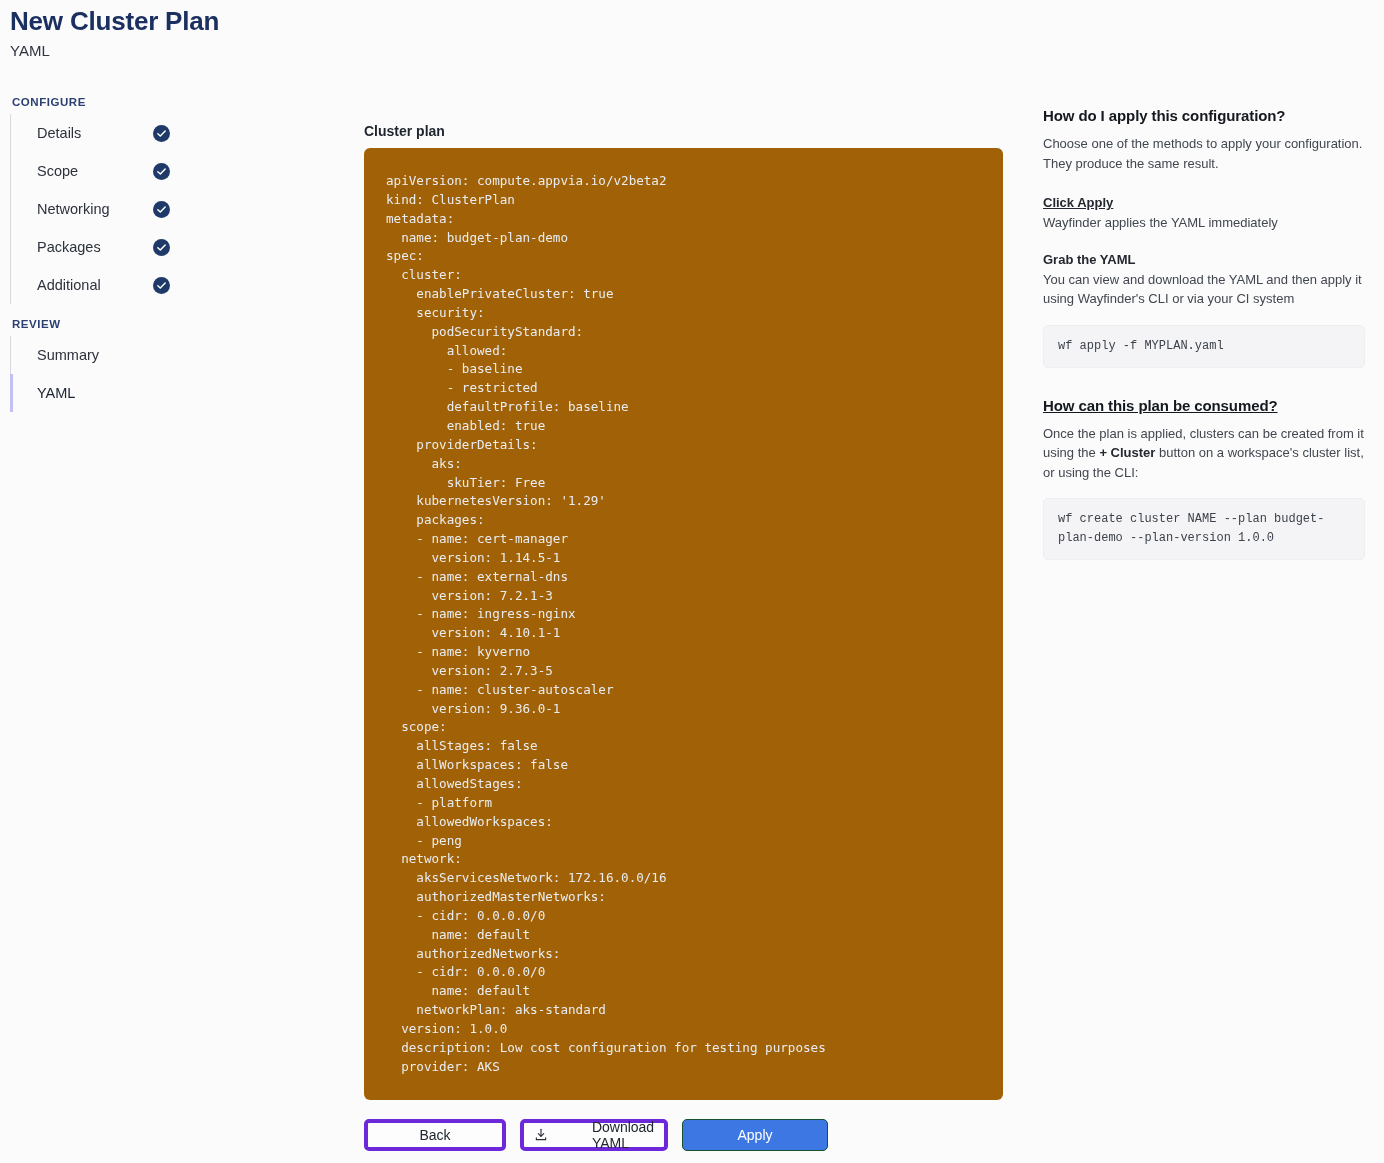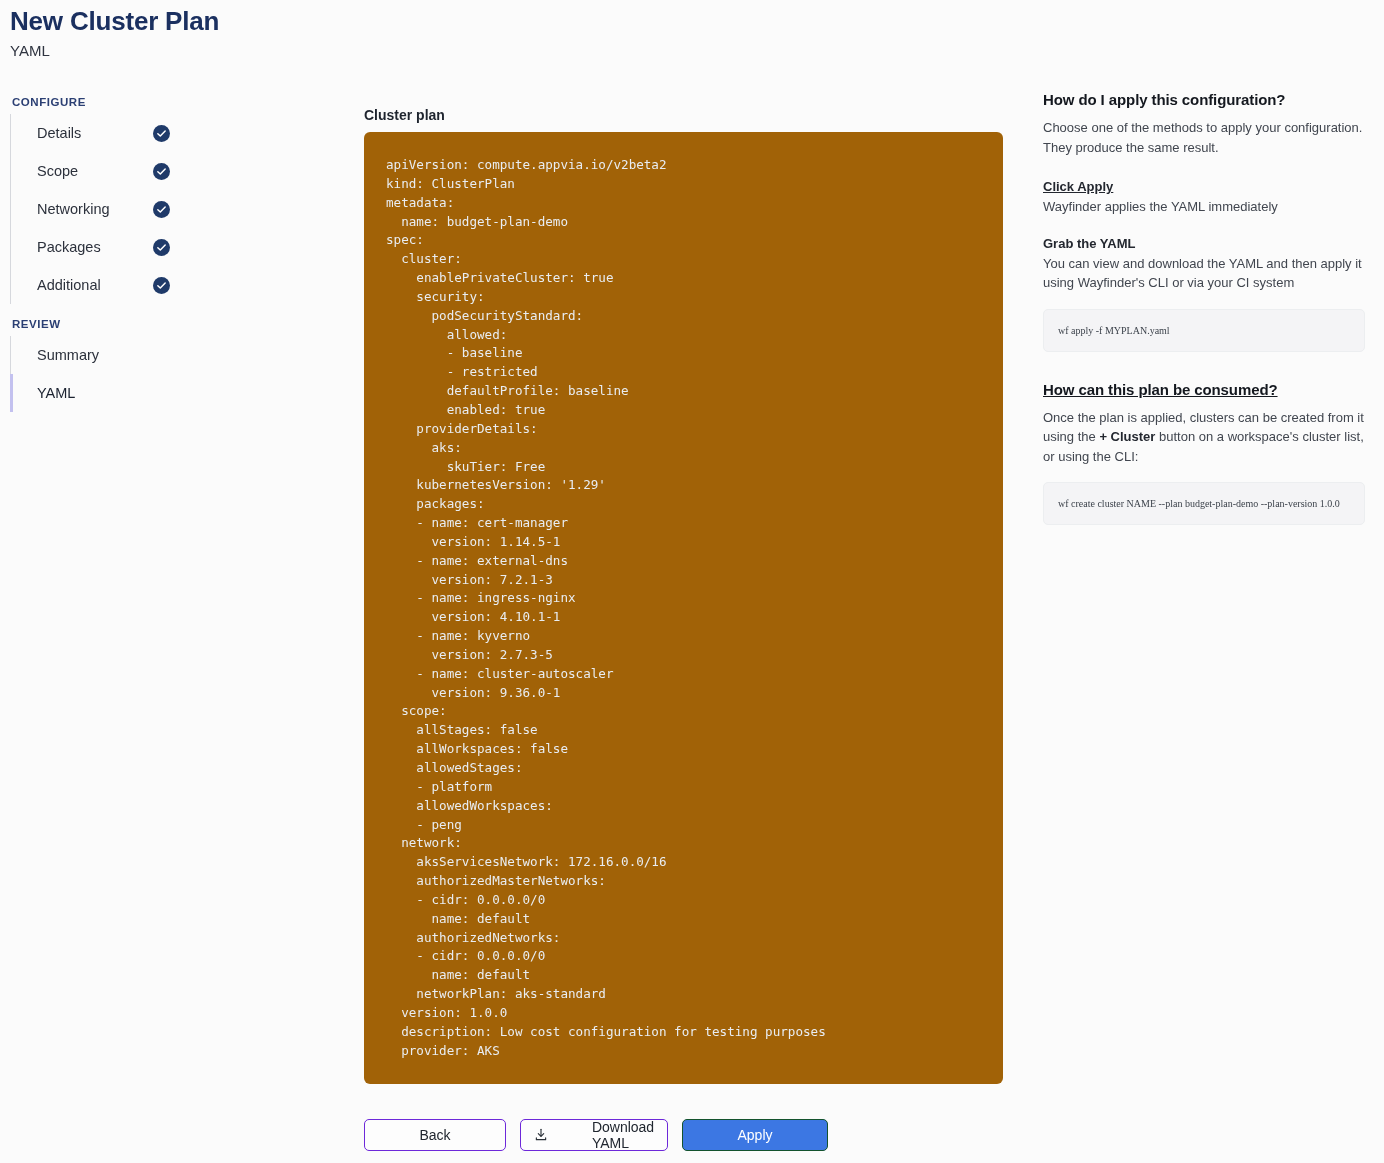--- a/index.html
+++ b/index.html
@@ -42,21 +42,21 @@
   .nav-item.active .label { color: #1b2230; }
   .check {
     width: 17px; height: 17px; border-radius: 50%;
     background: #1f3a69; display: inline-flex;
     align-items: center; justify-content: center; flex: none;
     margin-right: 146px;
   }
   .check svg { display: block; }
 
   
-  .center { position: absolute; left: 364px; top: 106px; width: 636px; }
+  .center { position: absolute; left: 364px; top: 122px; width: 636px; }
   .center-label {
     font-size: 14px; font-weight: 600; color: #1e242e;
     margin-bottom: 8px; line-height: 18px;
   }
   .yaml-box {
     background: #a16207; border-radius: 6px;
     padding: 24px 22px 26px 22px;
     width: 639px; height: 952px; overflow: hidden;
   }
   .yaml-box pre {
@@ -72,49 +72,49 @@
     position: absolute; left: 364px; top: 1119px;
     display: flex; gap: 14px;
   }
   .btn {
     height: 32px; border-radius: 5px; font-size: 14px;
     display: inline-flex; align-items: center; justify-content: center;
     cursor: pointer; padding: 0 16px; gap: 8px;
     font-family: "Liberation Sans", sans-serif;
   }
   .btn-outline {
-    background: #fdfdfd; border: 1px solid #6d28d9; color: #20262f;
+    background: #fdfdfd; border: 4px solid #6d28d9; color: #20262f;
   }
   .btn-back { width: 142px; }
   .btn-download { width: 148px; gap: 44px; }
   .btn-apply {
     width: 146px; background: #3c77e3; border: 1px solid #14532d; color: #ffffff;
   }
   .dl-icon { display: inline-flex; width: 14px; height: 14px; }
 
   
-  .helppanel { position: absolute; left: 1043px; top: 90px; width: 322px; }
+  .helppanel { position: absolute; left: 1043px; top: 106px; width: 322px; }
   .help-h {
     font-size: 15px; font-weight: 700; color: #14181f;
     margin: 0 0 8px 0; line-height: 20px; letter-spacing: -0.1px;
   }
   .help-h.second { margin-top: 28px; text-decoration: underline; }
   .help-p {
     font-size: 13px; color: #41464f; line-height: 19.5px; margin: 0;
   }
   .help-sub {
     font-size: 13px; font-weight: 700; color: #23272f;
     margin: 18px 0 1px 0; line-height: 18px;
   }
   .help-sub.first { margin-top: 21px; text-decoration: underline; }
   .code-box {
     margin-top: 16px; background: #f4f4f6; border: 1px solid #eceef0;
     border-radius: 5px; padding: 11px 14px;
-    font-family: Liberation Serif, serif;
-    font-size: 10px; line-height: 19px; color: #3c424b;
+    font-family: Liberation Mono, monospace;
+    font-size: 12px; line-height: 19px; color: #3c424b;
     white-space: pre-wrap; word-break: break-word;
   }
   .bold-inline { font-weight: 700; color: #23272f; }
 </style>
 </head>
 <body>
 
 <div class="page">
 
   <div class="header">

